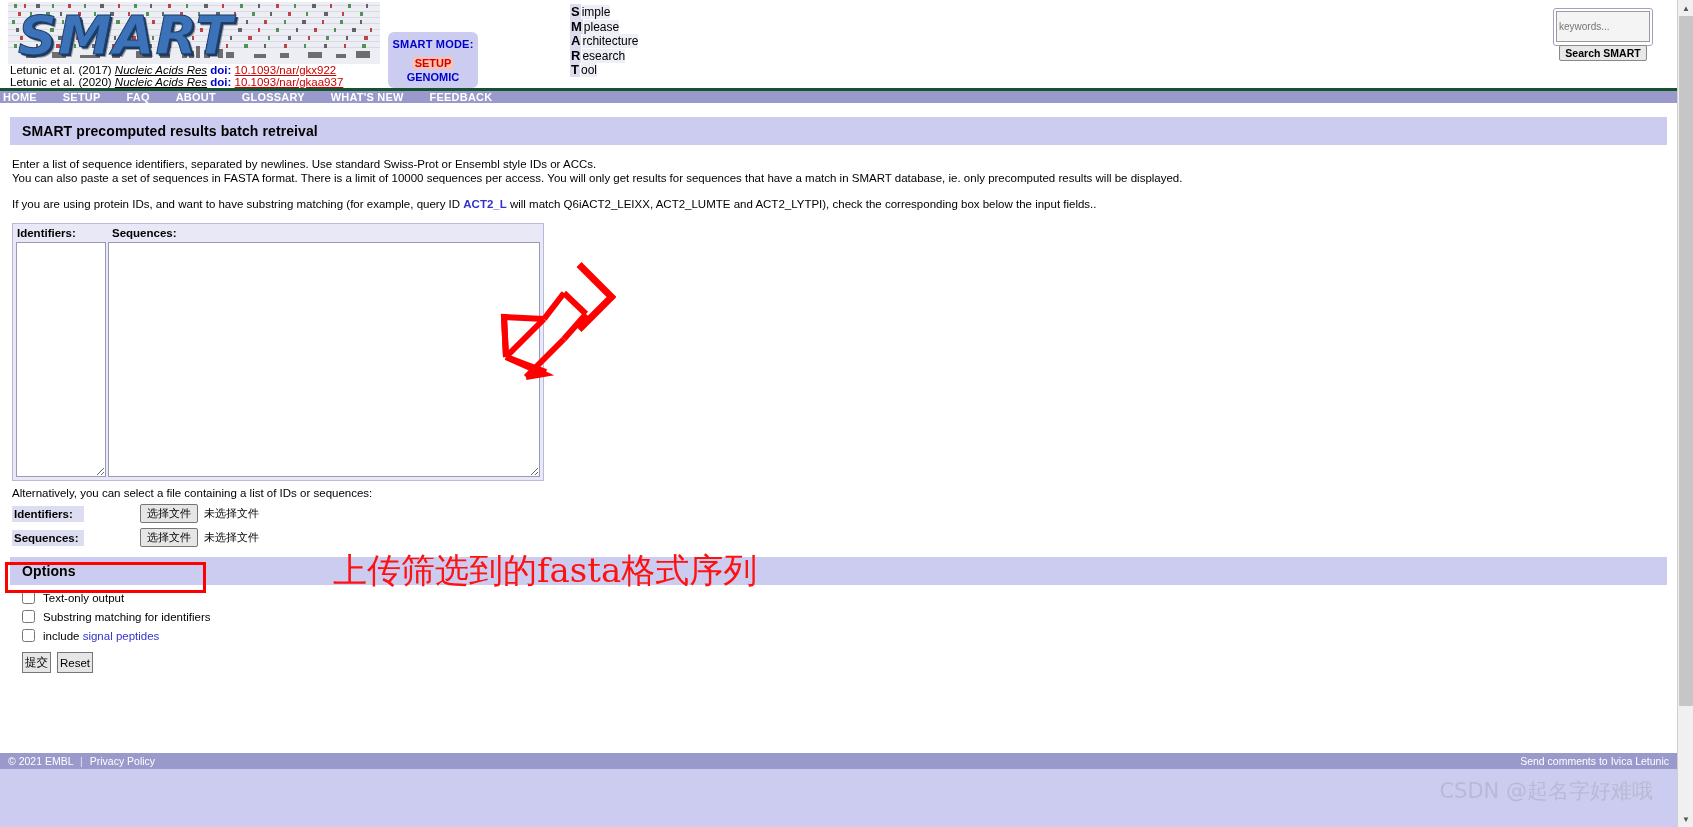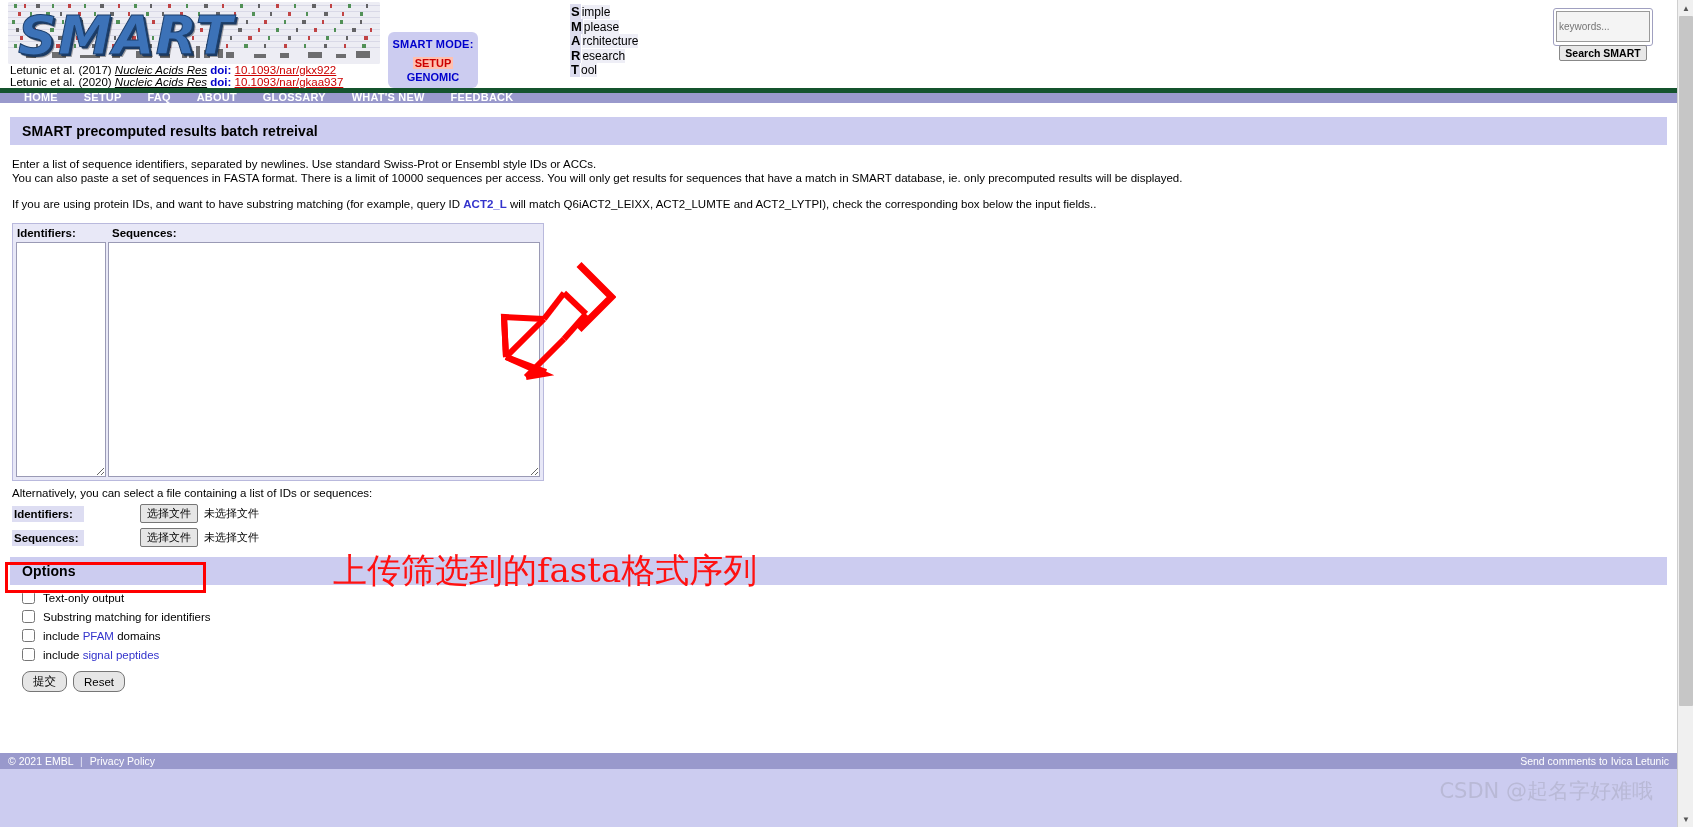--- a/index.html
+++ b/index.html
@@ -116,23 +116,23 @@
     font-size: 10.5px; font-weight: bold;
     padding: 1px 5px; background: #e8e8e8;
     border: 1px solid #888; border-radius: 2px;
     font-family: "Liberation Sans", sans-serif; cursor: pointer;
   }
 
   
   #nav {
     height: 15px;
     background: #9999cc;
-    border-top: 5px solid #14532d;
-    display: flex; align-items: flex-end;
-    padding-left: 24px;
+    border-top: 3px solid #14532d;
+    display: flex; align-items: flex-start;
+    padding-left: 3px;
   }
   #nav a {
     color: #ffffff; font-size: 11px; font-weight: bold;
     text-decoration: none; margin-right: 26px;
     letter-spacing: .2px; white-space: nowrap;
   }
 
   
   #main { position: relative; padding: 0 0 0 0; }
   .panelwrap { margin: 14px 10px 0 10px; }
@@ -201,22 +201,22 @@
 
   
   .optwrap { margin: 10px 10px 0 10px; }
   .optrow { display: flex; align-items: center; margin: 0 0 0 12px; padding: 6px 0 0 0; }
   .optrow input[type=checkbox] { width: 13px; height: 13px; margin: 0 8px 0 0; }
   .optrow label { font-size: 11.5px; color: #000; }
   .optrow label .lnk { color: #3333cc; }
 
   .submitrow { margin: 10px 0 0 12px; display: flex; gap: 6px; }
   .submitrow button {
-    font-size: 11.5px; padding: 2px 10px;
-    background: #e6e6e6; border: 1px solid #767676; border-radius: 8px;
+    font-size: 11.5px; padding: 2px 2px;
+    background: #e6e6e6; border: 1px solid #767676; border-radius: 0;
     font-family: "Liberation Sans", sans-serif; cursor: pointer; color: #000;
   }
 
   
   #footer {
     position: absolute; left: 0; bottom: 58px;
     width: 1677px; height: 16px;
     background: #9999cc;
     display: flex; align-items: center; justify-content: space-between;
     padding: 0 8px;
@@ -510,24 +510,20 @@
         <div class="optrow">
           <input type="checkbox" style="">
           <label>Text-only output</label>
         </div>
 
         <div class="optrow">
           <input type="checkbox" style="">
           <label>Substring matching for identifiers</label>
         </div>
 
-        <div class="optrow">
-          <input type="checkbox" style="">
-          <label><span>include </span><span class="lnk">PFAM</span><span> domains</span></label>
-        </div>
 
         <div class="optrow">
           <input type="checkbox" style="">
           <label><span>include </span><span class="lnk">signal peptides</span></label>
         </div>
 
         <div class="submitrow">
           <button type="button">提交</button>
           <button type="button">Reset</button>
         </div>

